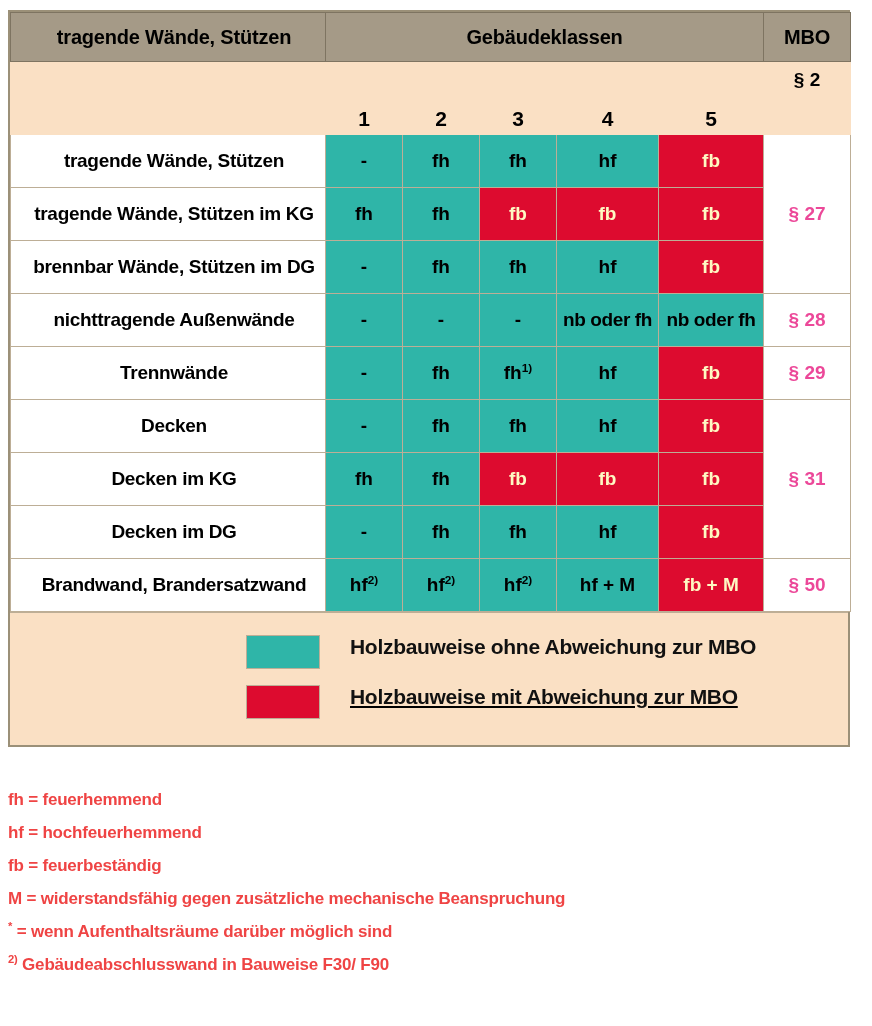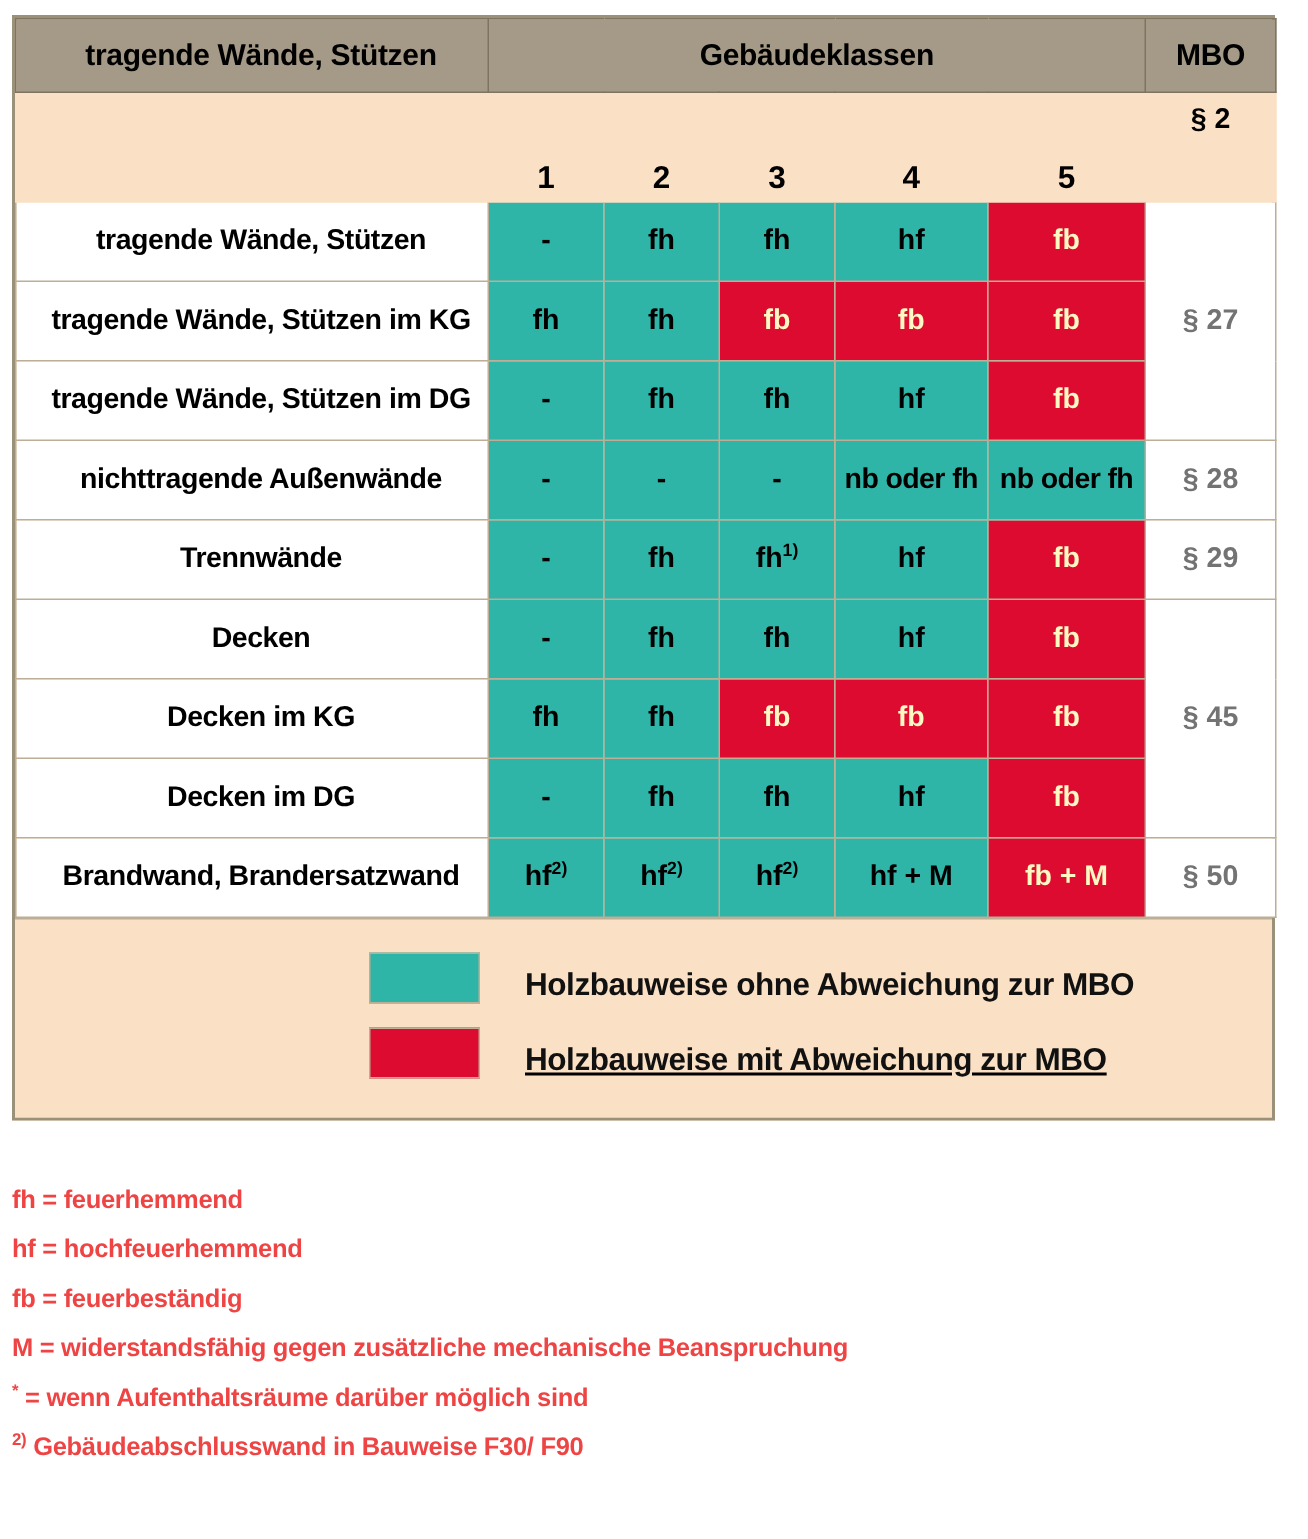--- a/index.html
+++ b/index.html
@@ -94,39 +94,39 @@
   td.rowlabel {
     background: #ffffff;
     text-align: left;
     padding-left: 12px !important;
     font-size: 19px;
     letter-spacing: -0.3px;
     white-space: nowrap;
   }
   td.cell-teal { background: #2fb5a8; color: #000000; }
   td.cell-red  { background: #dd0b2f; color: #fef9c3; }
-  td.cell-mbo  { background: #ffffff; color: #737373; font-size: 19px; }
+  td.cell-mbo  { background: #ffffff; color: #ec4899; font-size: 19px; }
   td.narrow { font-size: 17px; letter-spacing: -0.4px; }
 
   sup.fn {
     font-size: 0.62em;
     vertical-align: super;
     font-weight: bold;
     line-height: 0;
   }
 
   
   .legend {
     background: #fae0c4;
     padding: 22px 0 26px 0;
     border-top: 1px solid #bdae96;
   }
   .legend-row {
     display: flex;
-    align-items: flex-end;
+    align-items: flex-start;
     margin: 0 0 16px 236px;
   }
   .legend-row:last-child { margin-bottom: 0; text-decoration: underline; }
   .swatch {
     width: 72px;
     height: 32px;
     border: 1px solid #bdae96;
     flex: none;
   }
   .sw-teal { background: #2fb5a8; }
@@ -204,21 +204,21 @@
           </tr>
           <tr class="data-row">
             <td class="rowlabel">tragende Wände, Stützen im KG</td>
             <td class="cell-teal"><span>fh</span></td>
             <td class="cell-teal"><span>fh</span></td>
             <td class="cell-red"><span>fb</span></td>
             <td class="cell-red"><span>fb</span></td>
             <td class="cell-red"><span>fb</span></td>
           </tr>
           <tr class="data-row">
-            <td class="rowlabel">tragende Wände, Stützen im DG</td>
+            <td class="rowlabel">brennbar Wände, Stützen im DG</td>
             <td class="cell-teal"><span>-</span></td>
             <td class="cell-teal"><span>fh</span></td>
             <td class="cell-teal"><span>fh</span></td>
             <td class="cell-teal"><span>hf</span></td>
             <td class="cell-red"><span>fb</span></td>
           </tr>
           <tr class="data-row">
             <td class="rowlabel">nichttragende Außenwände</td>
             <td class="cell-teal"><span>-</span></td>
             <td class="cell-teal"><span>-</span></td>
@@ -236,21 +236,21 @@
             <td class="cell-red"><span>fb</span></td>
             <td class="cell-mbo" rowspan="1">§ 29</td>
           </tr>
           <tr class="data-row">
             <td class="rowlabel">Decken</td>
             <td class="cell-teal"><span>-</span></td>
             <td class="cell-teal"><span>fh</span></td>
             <td class="cell-teal"><span>fh</span></td>
             <td class="cell-teal"><span>hf</span></td>
             <td class="cell-red"><span>fb</span></td>
-            <td class="cell-mbo" rowspan="3">§ 45</td>
+            <td class="cell-mbo" rowspan="3">§ 31</td>
           </tr>
           <tr class="data-row">
             <td class="rowlabel">Decken im KG</td>
             <td class="cell-teal"><span>fh</span></td>
             <td class="cell-teal"><span>fh</span></td>
             <td class="cell-red"><span>fb</span></td>
             <td class="cell-red"><span>fb</span></td>
             <td class="cell-red"><span>fb</span></td>
           </tr>
           <tr class="data-row">

